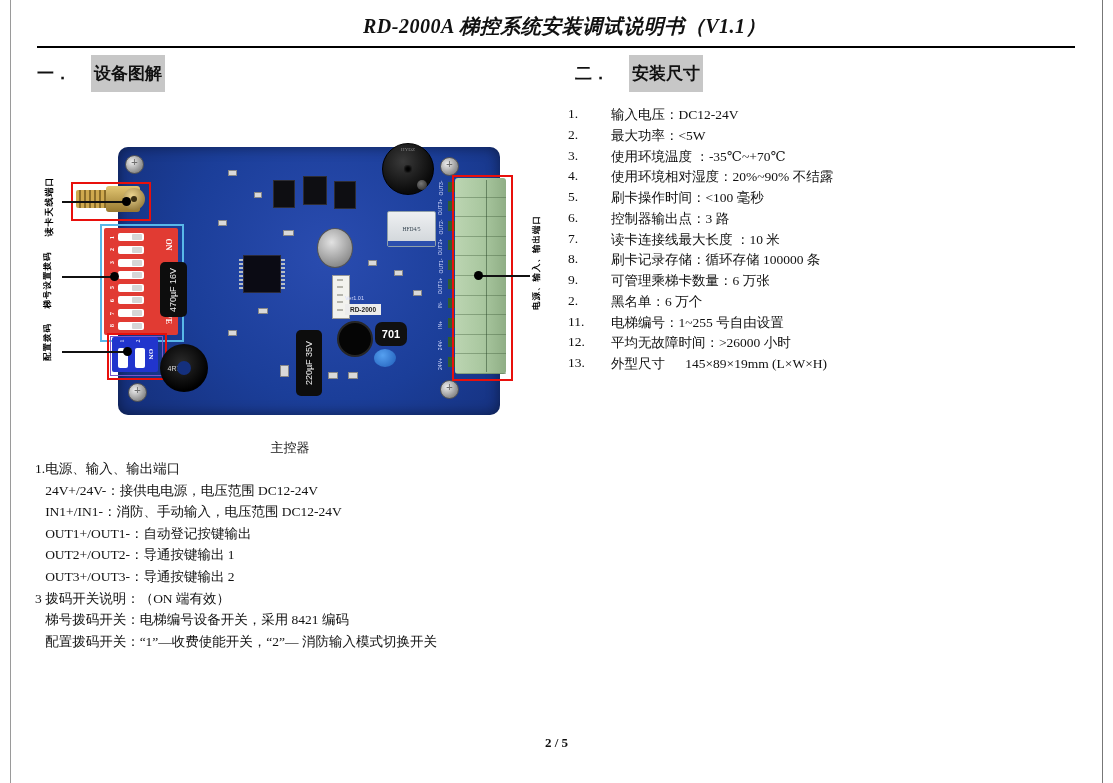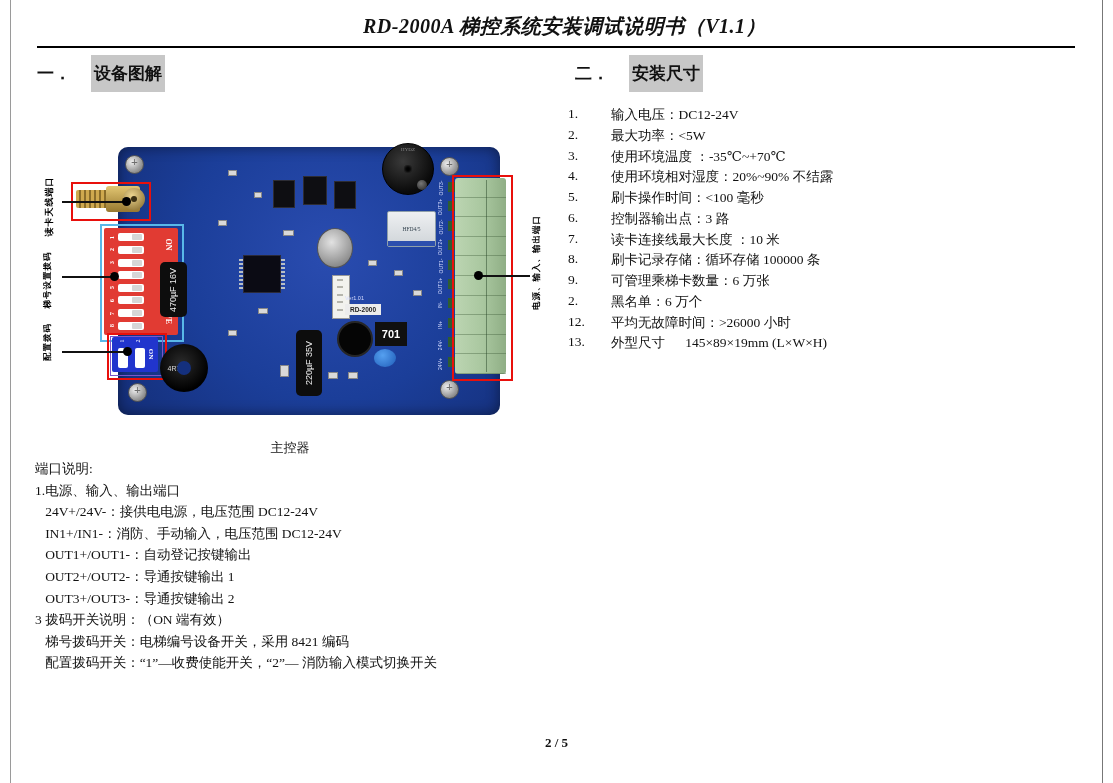--- a/index.html
+++ b/index.html
@@ -115,21 +115,21 @@
         background:radial-gradient(circle at 45% 40%, #2b2b2b, #000 70%);
         display:flex;align-items:center;justify-content:center;}
   .toroid::after{content:"";position:absolute;left:17px;top:17px;width:14px;height:14px;
         border-radius:50%;background:#14307e;}
   .toroid span{position:relative;left:-10px;color:#ddd;font-size:7px;
         font-family:"Liberation Sans","DejaVu Sans",sans-serif;}
   .ring{left:309px;top:181px;width:32px;height:32px;border-radius:50%;background:#050505;
         border:2px solid #262626;}
   .chip701{left:347px;top:182px;width:32px;height:24px;background:#101010;color:#fff;
         display:flex;align-items:center;justify-content:center;font-size:11px;font-weight:bold;
-        font-family:"Liberation Sans","DejaVu Sans",sans-serif;}
+        font-family:"Liberation Sans","DejaVu Sans",sans-serif;border-radius:7px;}
   .bluedisc{left:346px;top:209px;width:22px;height:18px;border-radius:50%;
         background:radial-gradient(circle at 40% 35%, #55a0f0, #1f5cb8);}
   .conn5{left:304px;top:135px;width:16px;height:42px;background:#f2f2ee;border:1px solid #999;}
   .conn5::after{content:"";position:absolute;left:4px;top:3px;width:6px;height:36px;
         background:repeating-linear-gradient(180deg,#b5b5ad 0 2px,transparent 2px 7.5px);}
   .xtal{left:289px;top:88px;width:34px;height:38px;border-radius:50%;
         background:radial-gradient(circle at 40% 35%, #e2e2e2, #6f6f6f);border:1px solid #555;}
   .ver{left:317px;top:155px;width:40px;font-size:5.5px;color:#d4dbff;
         font-family:"Liberation Sans","DejaVu Sans",sans-serif;}
   .model{left:317px;top:164px;width:36px;height:11px;background:#ececec;color:#222;
@@ -366,32 +366,35 @@
   </div>
     <div class="p-row">
     <span class="p-num">9.</span>
     <span class="p-text">可管理乘梯卡数量：6 万张</span>
   </div>
     <div class="p-row">
     <span class="p-num">2.</span>
     <span class="p-text">黑名单：6 万个</span>
   </div>
     <div class="p-row">
+    <span class="p-num">11.</span>
+    <span class="p-text">电梯编号：1~255 号自由设置</span>
+  </div>
+    <div class="p-row">
     <span class="p-num">12.</span>
     <span class="p-text">平均无故障时间：&gt;26000 小时</span>
   </div>
     <div class="p-row">
     <span class="p-num">13.</span>
     <span class="p-text">外型尺寸      145×89×19mm (L×W×H)</span>
   </div>
   </div>
 
 <div class="ports">
 
-<div class="line">端口说明:</div>
     <div class="line">1.电源、输入、输出端口</div>
     <div class="line">   24V+/24V-：接供电电源，电压范围 DC12-24V</div>
     <div class="line">   IN1+/IN1-：消防、手动输入，电压范围 DC12-24V</div>
     <div class="line">   OUT1+/OUT1-：自动登记按键输出</div>
     <div class="line">   OUT2+/OUT2-：导通按键输出 1</div>
     <div class="line">   OUT3+/OUT3-：导通按键输出 2</div>
     <div class="line">3 拨码开关说明：（ON 端有效）</div>
     <div class="line">   梯号拨码开关：电梯编号设备开关，采用 8421 编码</div>
     <div class="line">   配置拨码开关：“1”—收费使能开关，“2”— 消防输入模式切换开关</div>
   </div>

